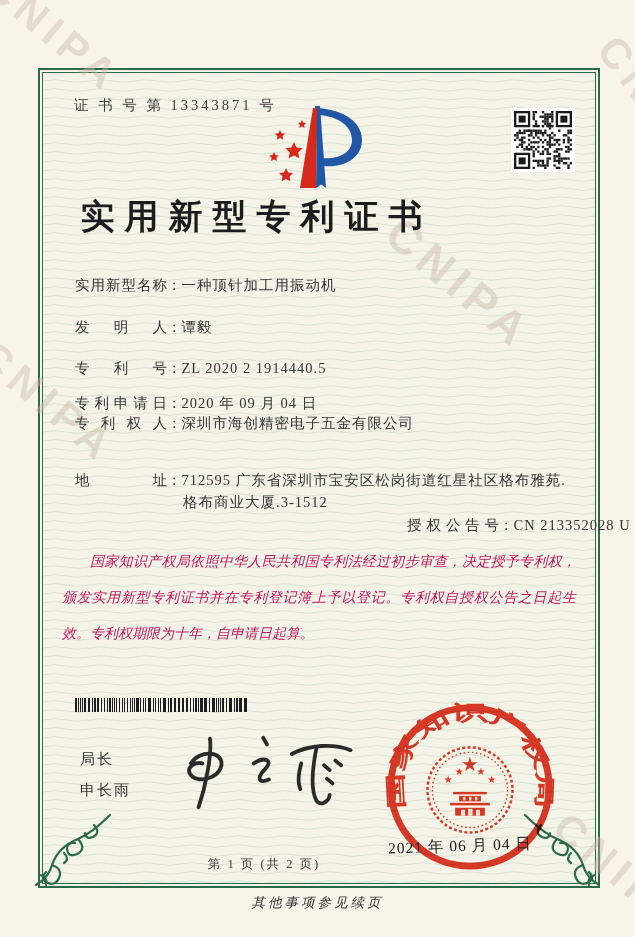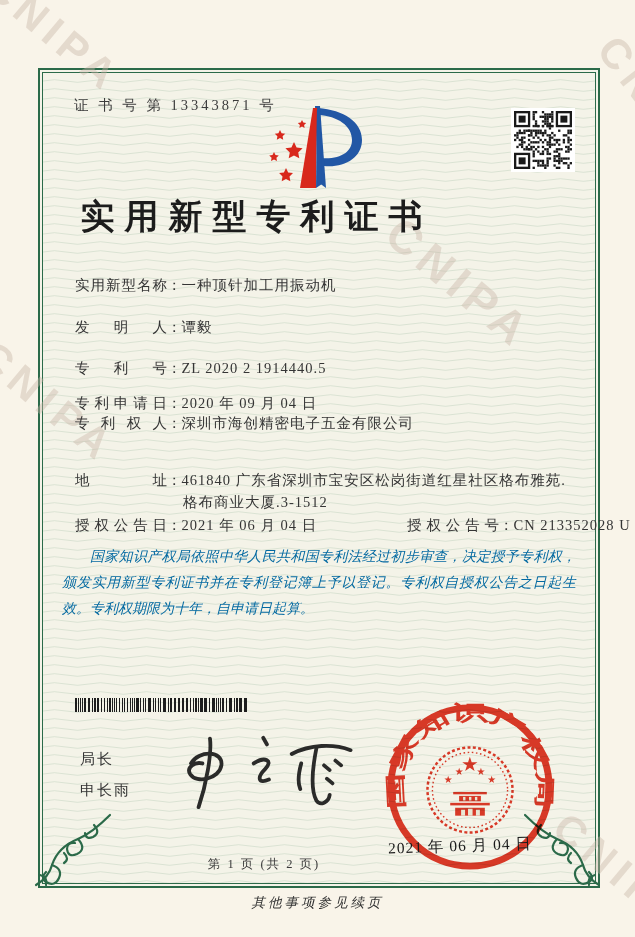--- a/index.html
+++ b/index.html
@@ -36,21 +36,21 @@
     position:absolute;left:0;top:194px;width:513px;text-align:center;
     font-size:34px;font-weight:bold;letter-spacing:10px;color:#1c1c1c;z-index:4;
   }
   .field-row{position:absolute;left:75px;font-size:14.5px;color:#353535;z-index:4;white-space:nowrap;}
   .flabel{display:inline-block;width:92px;text-align:justify;text-align-last:justify;vertical-align:top;}
   .fvalue{letter-spacing:1px;}
   .addr-line2{position:absolute;left:183px;font-size:14.5px;color:#353535;z-index:4;letter-spacing:1px;}
   .grant-no-field{position:absolute;left:332px;top:0;}
   .body-text{
     position:absolute;left:62px;top:544px;width:514px;z-index:4;
-    font-size:14px;line-height:26px;color:#0369a1;
+    font-size:14px;line-height:36px;color:#be185d;
     font-style:italic;text-align:justify;
   }
   .body-text p{margin:0;text-indent:2em;}
   .barcode{position:absolute;left:75px;top:698px;z-index:4;}
   .commissioner{position:absolute;left:80px;top:750px;z-index:4;font-size:15px;color:#333;}
   .commissioner div{margin-bottom:12px;letter-spacing:2px;}
   .signature{position:absolute;left:172px;top:728px;z-index:5;}
   .seal{position:absolute;left:381px;top:698px;z-index:5;mix-blend-mode:multiply;opacity:.95;}
   .seal-date{
     position:absolute;left:388px;top:836px;z-index:6;font-size:15.5px;
@@ -431,27 +431,24 @@
 <div class="field-row" style="top:359px;">
   <span class="flabel">专利号</span><span>：</span><span class="fvalue">ZL 2020 2 1914440.5</span>
 </div>
 <div class="field-row" style="top:394px;">
   <span class="flabel">专利申请日</span><span>：</span><span class="fvalue">2020 年 09 月 04 日</span>
 </div>
 <div class="field-row" style="top:414px;">
   <span class="flabel">专利权人</span><span>：</span><span class="fvalue">深圳市海创精密电子五金有限公司</span>
 </div>
 <div class="field-row" style="top:471px;">
-  <span class="flabel">地址</span><span>：</span><span class="fvalue">461840 广东省深圳市宝安区松岗街道红星社区格布雅苑.</span>
+  <span class="flabel">地址</span><span>：</span><span class="fvalue">712595 广东省深圳市宝安区松岗街道红星社区格布雅苑.</span>
 </div>
 <div class="addr-line2" style="top:493px;">格布商业大厦.3-1512</div>
 <div class="field-row" style="top:516px;width:500px;">
-  <span>
-    <span class="flabel">授权公告日</span><span>：</span><span class="fvalue">2021 年 06 月 04 日</span>
-  </span>
   <span class="grant-no-field">
     <span class="flabel">授权公告号</span><span>：</span><span class="fvalue">CN 213352028 U</span>
   </span>
 </div>
 
 <div class="body-text">
   <p>国家知识产权局依照中华人民共和国专利法经过初步审查，决定授予专利权，颁发实用新型专利证书并在专利登记簿上予以登记。专利权自授权公告之日起生效。专利权期限为十年，自申请日起算。</p>
 </div>
 
 <svg class="barcode" id="barcode-svg" width="176" height="14" viewBox="0 0 176 14">

